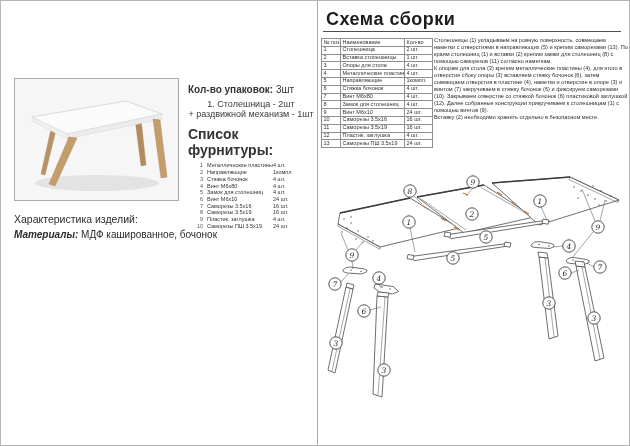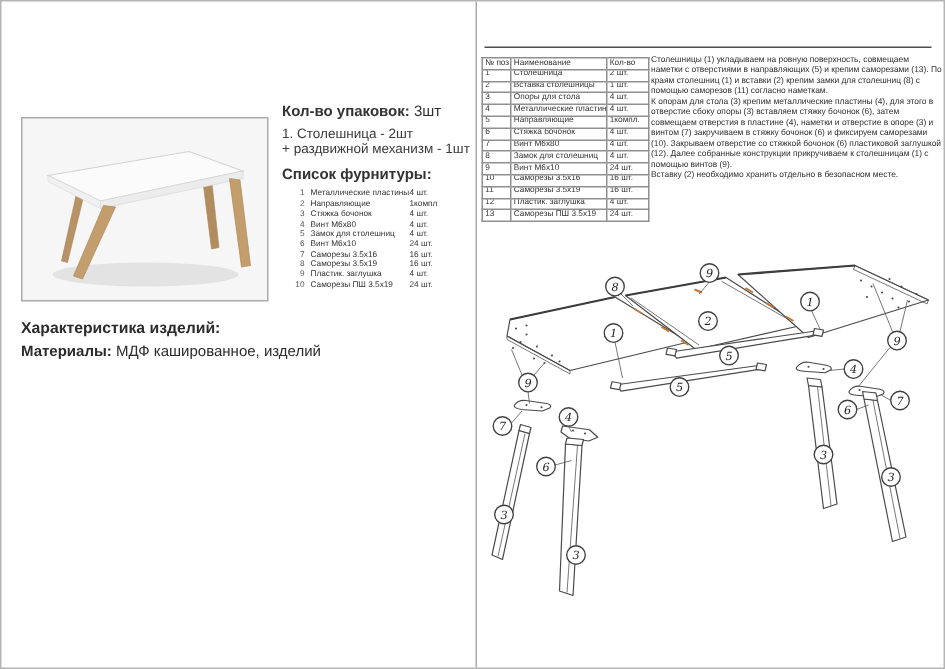--- a/index.html
+++ b/index.html
@@ -2,35 +2,35 @@
 <html><head>
 <meta charset="utf-8">
 <style>
   html,body{margin:0;padding:0;background:#fff;}
   .page{position:relative;width:630px;height:446px;box-sizing:border-box;border:1px solid #b5b5b5;
         background:#fff;font-family:"Liberation Sans",sans-serif;color:#222;overflow:hidden;}
   .abs{position:absolute;}
   .divider{left:316px;top:0;width:1px;height:446px;background:#a9a9a9;}
   
   .photo-frame{left:13px;top:77px;width:165px;height:123px;border:1px solid #ababab;background:#f6f6f6;box-sizing:border-box;}
-  .pack{left:187px;top:68px;width:126px;}
+  .pack{left:187px;top:83px;width:126px;}
   .pack-head{font-size:10px;font-weight:bold;color:#333;margin-bottom:4px;}
   .pack-head b{font-weight:bold;}
   .pack-count{font-weight:normal;}
-  .pack-item{font-size:9px;color:#3a3a3a;line-height:10.2px;}
-  .hw-title{font-size:10px;font-weight:bold;color:#333;margin:7px 0 4px 0;}
+  .pack-item{font-size:9px;color:#3a3a3a;line-height:10.2px;text-align:center;}
+  .hw-title{font-size:14px;font-weight:bold;color:#333;margin:7px 0 4px 0;}
   .hw-list{margin-left:4px;}
   .hw-row{display:flex;font-size:5.5px;line-height:6.7px;color:#333;}
   .hw-num{width:11px;text-align:right;padding-right:4px;color:#555;}
   .hw-name{width:66px;}
   .hw-qty{width:28px;}
   .chars{left:13px;top:212px;width:290px;}
-  .chars .t{font-size:10.5px;font-weight:bold;color:#2b2b2b;margin-bottom:4px;}
+  .chars .t{font-size:10.5px;font-weight:normal;color:#2b2b2b;margin-bottom:4px;}
   .chars .l{font-size:10px;color:#2b2b2b;margin-bottom:3.5px;}
-  .chars .l b{font-weight:bold;}
+  .chars .l b{font-weight:bold;font-style:italic;}
   
   .title{left:325px;top:8px;font-size:18px;font-weight:bold;color:#1c1c1c;letter-spacing:0.5px;}
   .rule{left:322px;top:30px;width:298px;height:1px;background:#4d4d4d;}
   table.parts{left:320px;top:37px;width:108px;border-collapse:collapse;table-layout:fixed;position:absolute;}
   table.parts th,table.parts td{border:1px solid #8f8f8f;font-size:5.5px;font-weight:normal;color:#333;
       padding:0.5px 1.5px;line-height:5.8px;text-align:left;overflow:hidden;white-space:nowrap;}
   .cw0{width:15px;} .cw1{width:60px;} .cw2{width:24px;}
   .instr{left:433px;top:36px;width:194px;font-size:5.6px;line-height:7px;color:#2e2e2e;}
   .instr p{margin:0;}
   
@@ -122,24 +122,25 @@
           <span class="hw-name">Саморезы ПШ 3.5х19</span>
           <span class="hw-qty">24 шт.</span>
         </div>
       </div>
   </div>
 
   <div class="abs chars">
     <div class="t">Характеристика изделий:</div>
     <div class="l">
       <b>Материалы:</b>
-      <span>МДФ кашированное,  изделий</span>
+      <span>МДФ кашированное,  бочонок</span>
     </div>
   </div>
 
+  <div class="abs title">Схема сборки</div>
   <div class="abs rule"></div>
 
   <table class="parts">
     <thead>
       <tr>
         <th class="cw0">№ поз.</th>
         <th class="cw1">Наименование</th>
         <th class="cw2">Кол-во</th>
       </tr>
     </thead>

